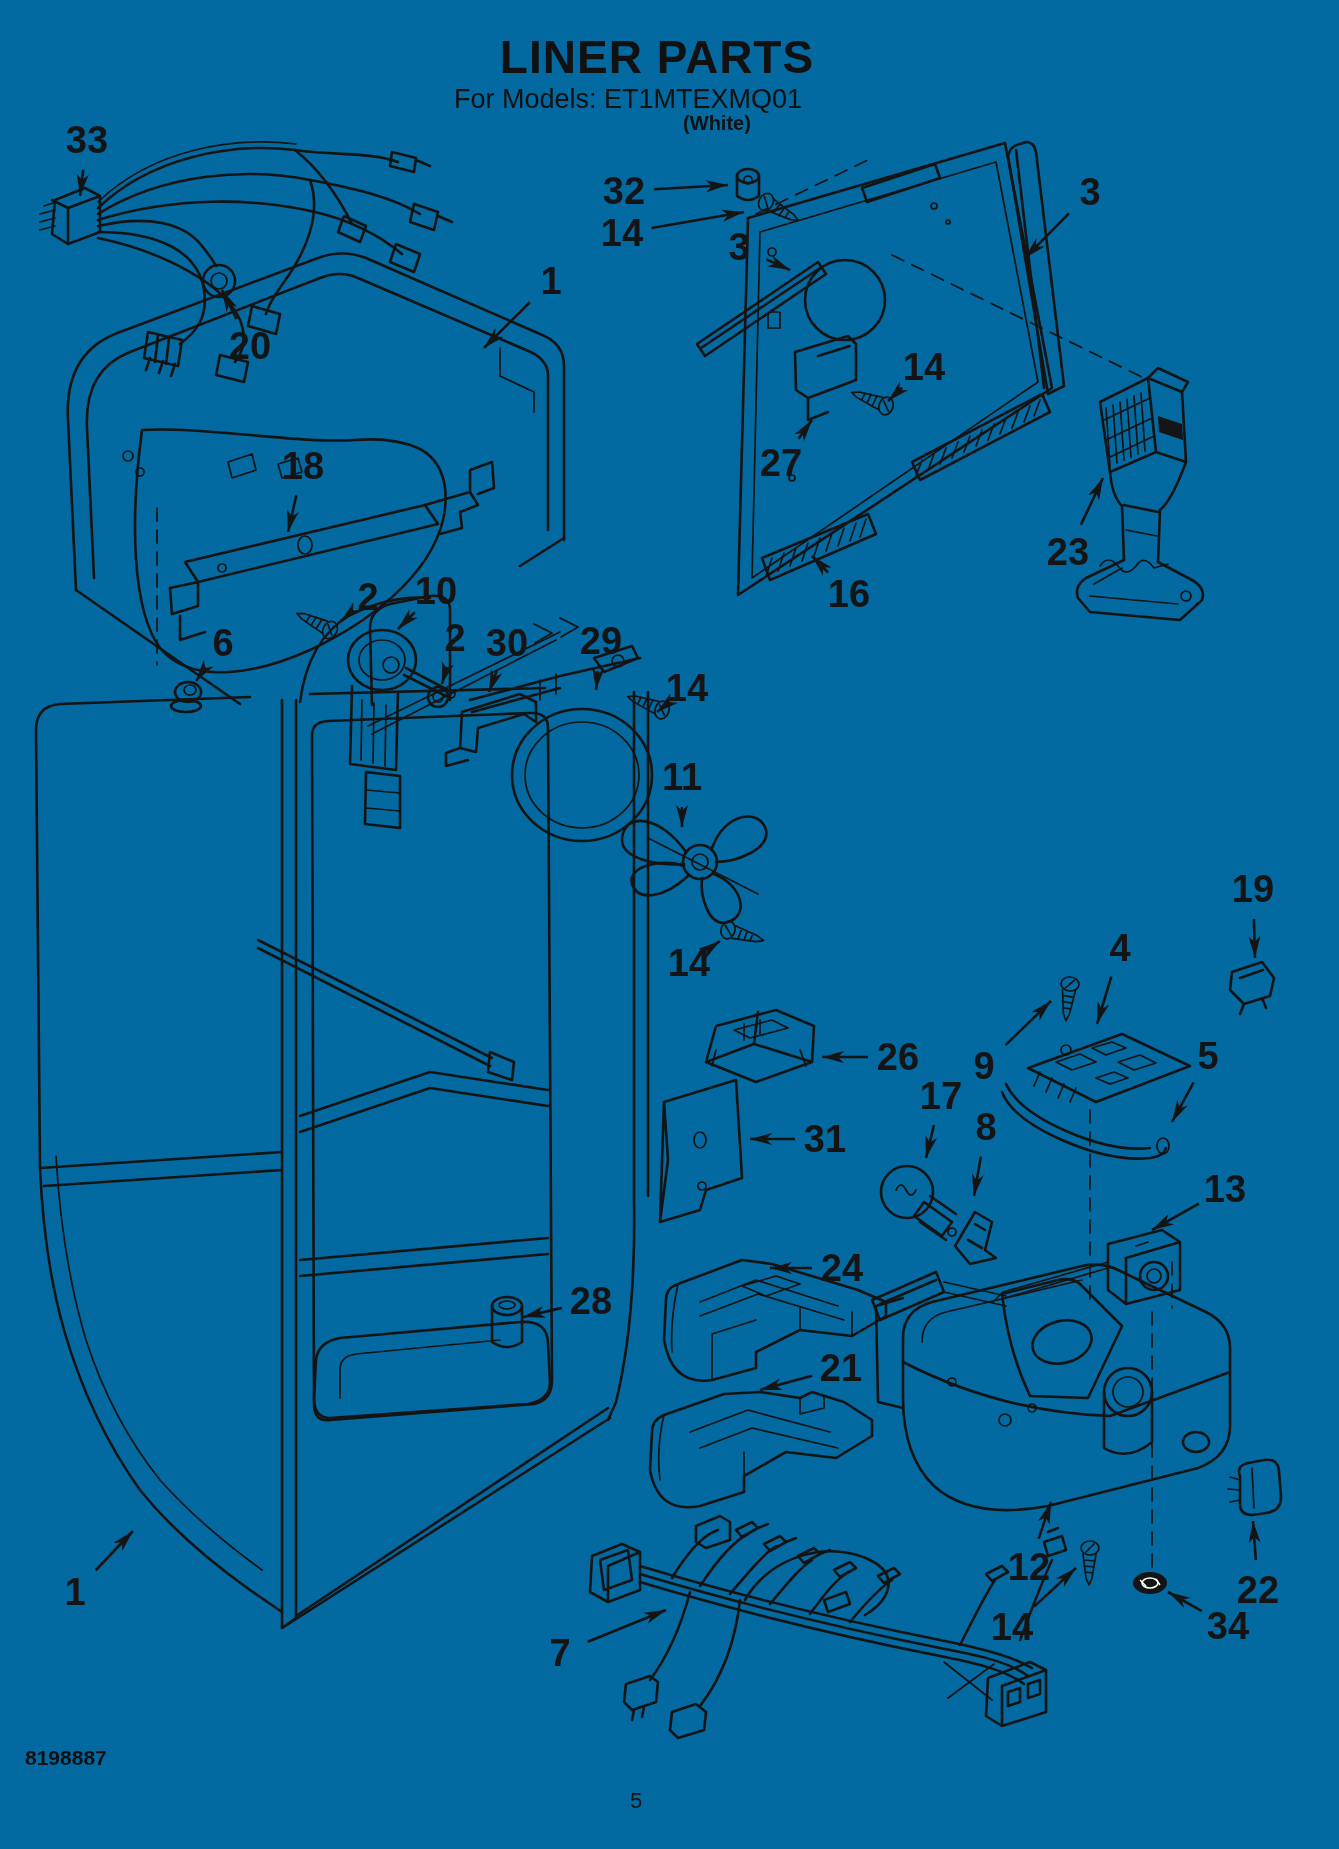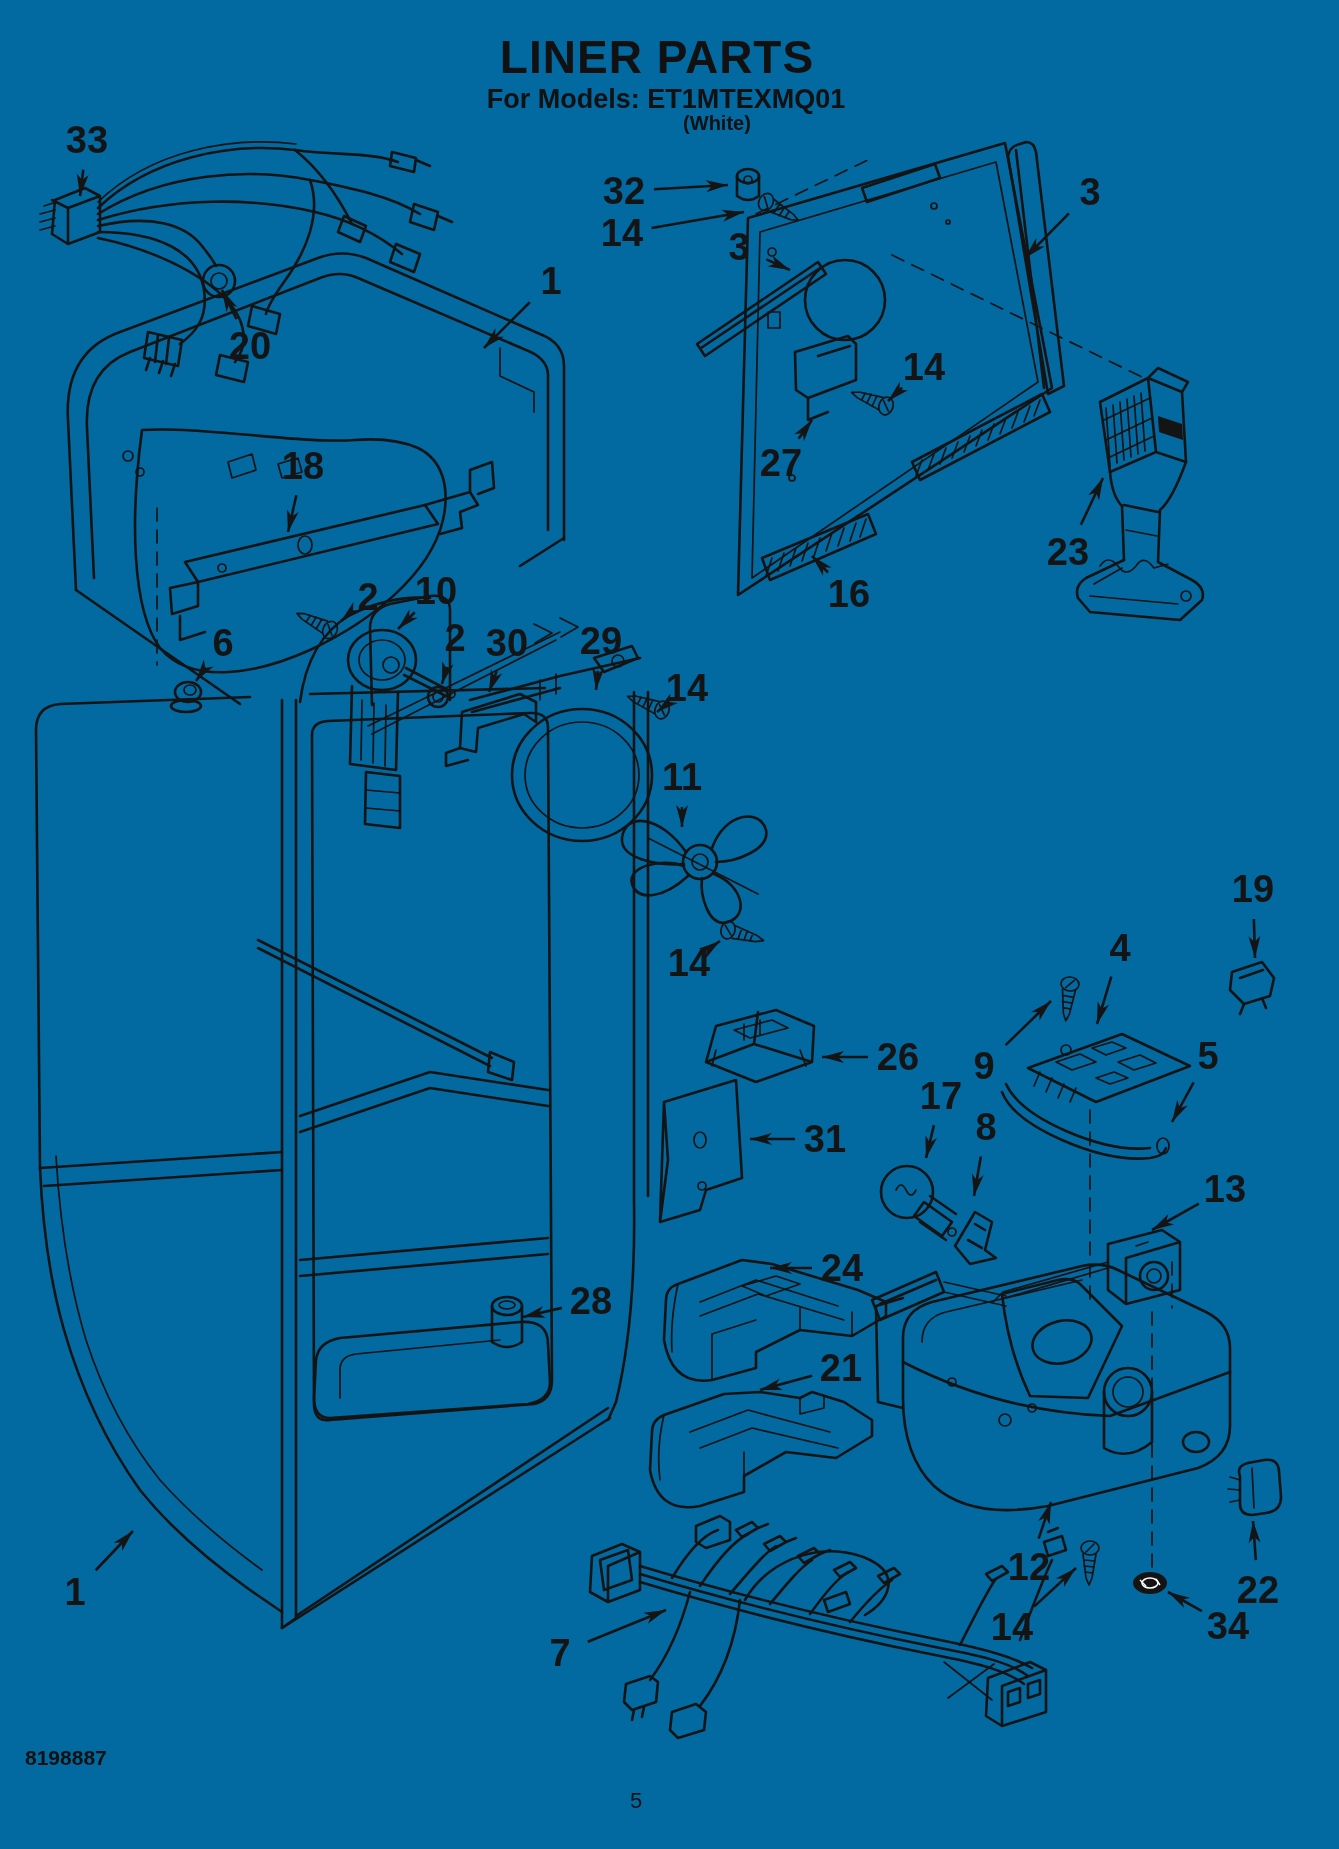--- a/index.html
+++ b/index.html
@@ -1,21 +1,21 @@
 <!DOCTYPE html>
 <html><head>
 <meta charset="utf-8">
 <style>
   html,body{margin:0;padding:0;background:#ffffff;}
   .sheet{position:relative;width:1339px;height:1849px;background:#0369a1;overflow:hidden;
          font-family:"Liberation Sans", sans-serif;}
   .abs{position:absolute;}
   .title-heading{top:30px;left:657px;transform:translateX(-50%);font-size:46px;font-weight:bold;
                  letter-spacing:1px;color:#111;white-space:nowrap;}
-  .title-models{top:84px;left:666px;transform:translateX(-50%);font-size:27px;font-weight:bold;color:#111;white-space:nowrap;}
+  .title-models{top:84px;left:628px;transform:translateX(-50%);font-size:27px;font-weight:normal;color:#111;white-space:nowrap;}
   .title-color{top:112px;left:717px;transform:translateX(-50%);font-size:20px;font-weight:bold;color:#111;white-space:nowrap;}
   .doc-number{top:1746px;left:25px;font-size:21px;font-weight:bold;color:#111;}
   .page-number{top:1788px;left:630px;font-size:22px;color:#111;}
   svg.art{position:absolute;top:0;left:0;width:1339px;height:1849px;}
   svg .ln{fill:none;stroke:#141414;stroke-width:2.6;stroke-linecap:round;stroke-linejoin:round;}
   svg .tn{fill:none;stroke:#141414;stroke-width:1.7;stroke-linecap:round;stroke-linejoin:round;}
   svg .dash{stroke-dasharray:13 9;}
   svg .ink{fill:#141414;stroke:none;}
   svg text.co{font-family:"Liberation Sans",sans-serif;font-weight:bold;font-size:38px;fill:#141414;}
 </style>

